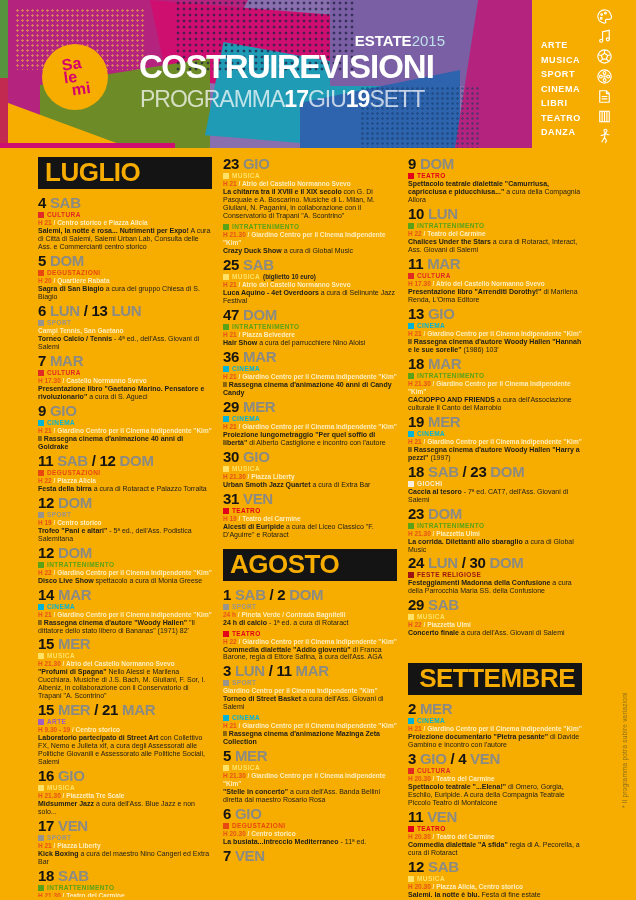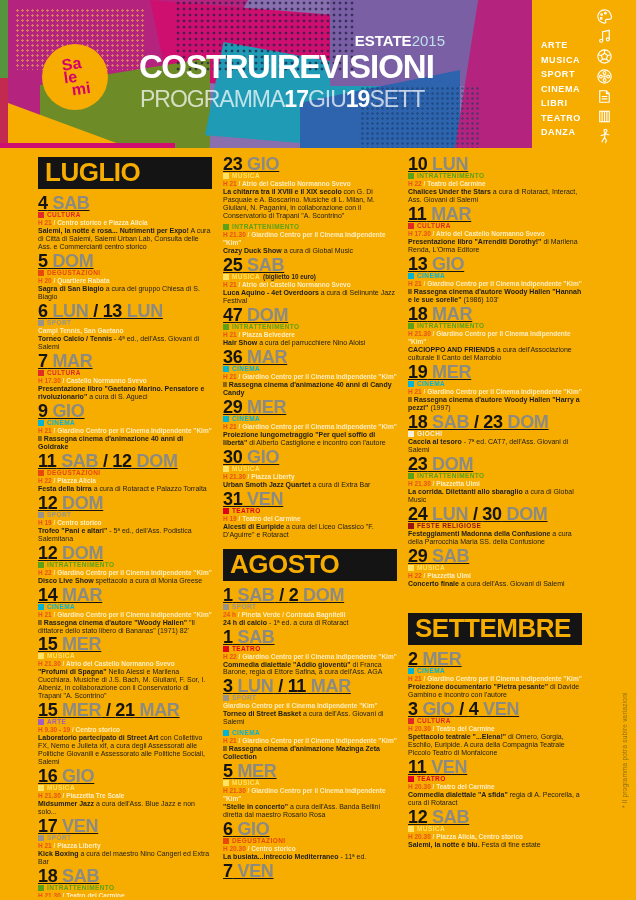--- a/index.html
+++ b/index.html
@@ -48,21 +48,21 @@
   .side-cats{position:absolute;left:541px;top:38px;font-size:9px;font-weight:700;color:#fff;letter-spacing:.6px;line-height:14.5px;}
   .side-cats span{display:block;}
   .side-icons{position:absolute;left:595px;top:7px;display:flex;flex-direction:column;gap:1px;}
   .side-icons svg{display:block;}
   
   .cols{position:absolute;left:38px;top:157px;width:546px;height:740px;display:flex;gap:11px;overflow:hidden;}
   .col{width:174px;flex:none;}
   .month{background:#141414;color:#F7AC00;font-weight:900;font-size:26px;letter-spacing:-.5px;
          padding:2px 7px 4px;margin:0 0 7px;line-height:1;}
   .ev{margin-bottom:3px;}
-  .dl{font-size:18px;line-height:14px;font-weight:900;color:#141414;letter-spacing:-.3px;text-decoration:underline;}
+  .dl{font-size:15px;line-height:14px;font-weight:900;color:#141414;letter-spacing:-.3px;}
   .dl .dow{color:#8b8b84;font-weight:700;}
   .cl{display:flex;align-items:center;gap:3px;margin:1px 0 0;line-height:8px;}
   .sq{width:6px;height:6px;flex:none;}
   .cat-label{font-size:6.5px;font-weight:800;letter-spacing:.4px;}
   .note{font-size:6.3px;font-weight:600;color:#222;}
   .tl{font-size:6.5px;line-height:8px;font-weight:700;}
   .tl .time{color:#e8531a;}
   .tl .venue{color:#fdeec0;}
   .ds{font-size:7px;line-height:1.14;color:#1d1d1b;}
   .ds b{font-weight:800;}
@@ -366,21 +366,20 @@
         <div class="ev">
           <div class="dl"><span class="day">1</span><span class="dow"> SAB</span><span class="sep"> / </span><span class="day">2</span><span class="dow"> DOM</span></div>
           <div class="cl">
             <span class="sq" style="background: rgb(152, 148, 140);"></span>
             <span class="cat-label" style="color: rgb(152, 148, 140);">SPORT</span>
           </div>
           <div class="tl"><span class="time">24 h</span><span class="venue"> / Pineta Verde / Contrada Bagnitelli</span></div>
           <div class="ds"><b>24 h di calcio</b> - 1ª ed. a cura di Rotaract</div>
         </div>
         <div class="ev">
-          <div class="dl"><span class="day">1</span><span class="dow"> SAB</span></div>
           <div class="cl">
             <span class="sq" style="background: rgb(227, 0, 27);"></span>
             <span class="cat-label" style="color: rgb(227, 0, 27);">TEATRO</span>
           </div>
           <div class="tl"><span class="time">H 22</span><span class="venue"> / Giardino Centro per il Cinema Indipendente "Kim"</span></div>
           <div class="ds"><b>Commedia dialettale "Addio gioventù"</b> di Franca Barone, regia di Ettore Safina, a cura dell'Ass. AGA</div>
         </div>
         <div class="ev">
           <div class="dl"><span class="day">3</span><span class="dow"> LUN</span><span class="sep"> / </span><span class="day">11</span><span class="dow"> MAR</span></div>
           <div class="cl">
@@ -415,20 +414,28 @@
           </div>
           <div class="tl"><span class="time">H 20.30</span><span class="venue"> / Centro storico</span></div>
           <div class="ds"><b>La busiata...intreccio Mediterraneo</b> - 11ª ed.</div>
         </div>
         <div class="ev">
           <div class="dl"><span class="day">7</span><span class="dow"> VEN</span></div>
         </div>
       </div>
     <div class="col">
         <div class="ev">
+          <div class="dl"><span class="day">9</span><span class="dow"> DOM</span></div>
+          <div class="cl">
+            <span class="sq" style="background: rgb(227, 0, 27);"></span>
+            <span class="cat-label" style="color: rgb(227, 0, 27);">TEATRO</span>
+          </div>
+          <div class="ds"><b>Spettacolo teatrale dialettale "Camurriusa, capricciusa e piducchiusa..."</b> a cura della Compagnia Allora</div>
+        </div>
+        <div class="ev">
           <div class="dl"><span class="day">10</span><span class="dow"> LUN</span></div>
           <div class="cl">
             <span class="sq" style="background: rgb(90, 163, 24);"></span>
             <span class="cat-label" style="color: rgb(90, 163, 24);">INTRATTENIMENTO</span>
           </div>
           <div class="tl"><span class="time">H 22</span><span class="venue"> / Teatro del Carmine</span></div>
           <div class="ds"><b>Chalices Under the Stars</b> a cura di Rotaract, Interact, Ass. Giovani di Salemi</div>
         </div>
         <div class="ev">
           <div class="dl"><span class="day">11</span><span class="dow"> MAR</span></div>
@@ -493,21 +500,21 @@
         </div>
         <div class="ev">
           <div class="dl"><span class="day">29</span><span class="dow"> SAB</span></div>
           <div class="cl">
             <span class="sq" style="background: rgb(255, 226, 102);"></span>
             <span class="cat-label" style="color: rgb(255, 226, 102);">MUSICA</span>
           </div>
           <div class="tl"><span class="time">H 22</span><span class="venue"> / Piazzetta Ulmi</span></div>
           <div class="ds"><b>Concerto finale</b> a cura dell'Ass. Giovani di Salemi</div>
         </div>
-        <div class="month" style="margin-top: 26px;">SETTEMBRE</div>
+        <div class="month" style="margin-top: 26px; text-align: right;">SETTEMBRE</div>
         <div class="ev">
           <div class="dl"><span class="day">2</span><span class="dow"> MER</span></div>
           <div class="cl">
             <span class="sq" style="background: rgb(0, 180, 216);"></span>
             <span class="cat-label" style="color: rgb(0, 180, 216);">CINEMA</span>
           </div>
           <div class="tl"><span class="time">H 21</span><span class="venue"> / Giardino Centro per il Cinema Indipendente "Kim"</span></div>
           <div class="ds"><b>Proiezione documentario "Pietra pesante"</b> di Davide Gambino e incontro con l'autore</div>
         </div>
         <div class="ev">

